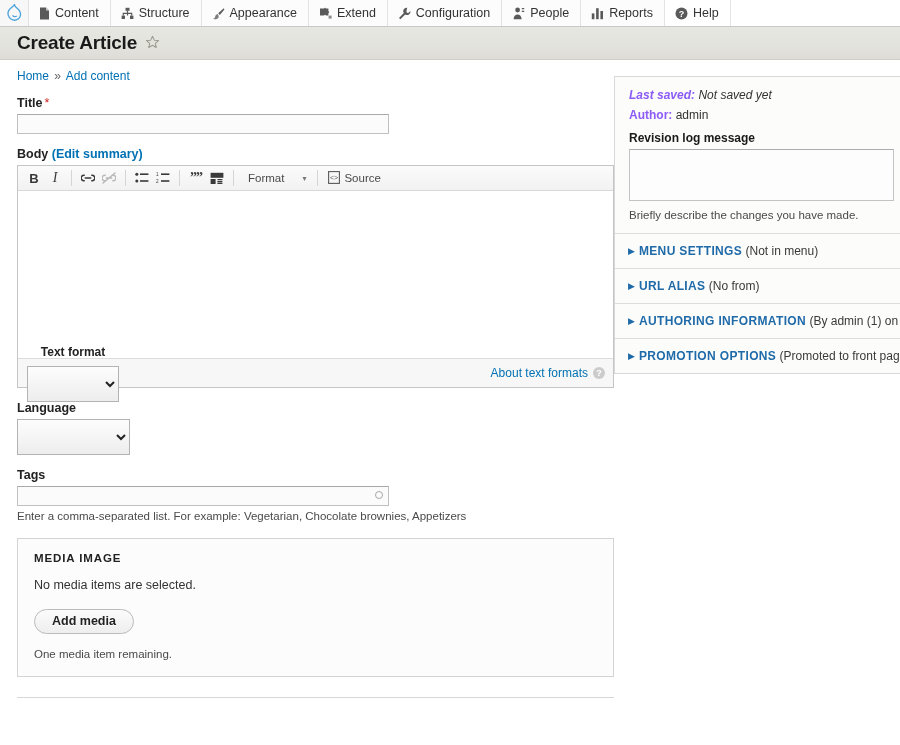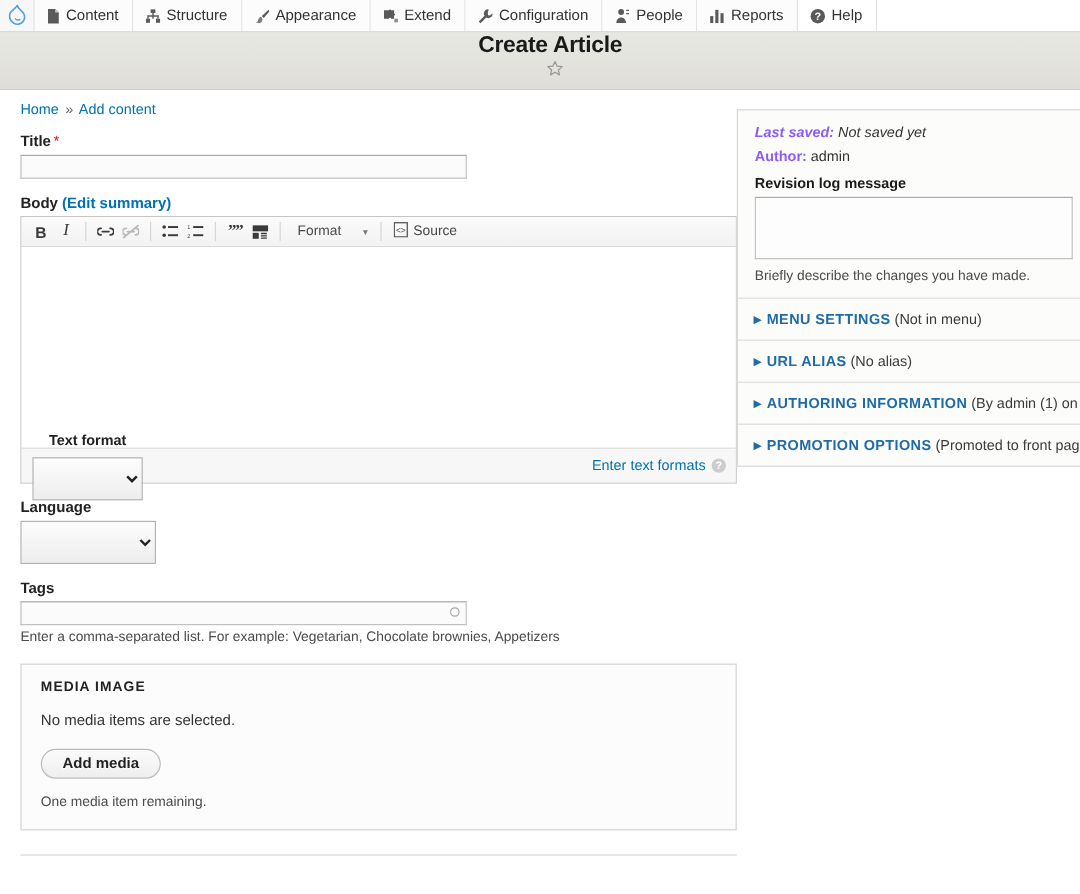--- a/index.html
+++ b/index.html
@@ -43,25 +43,24 @@
     cursor: pointer;
     white-space: nowrap;
   }
   .tb-item .ic { display: flex; align-items: center; }
   .tb-filler { flex: 1; background: #ffffff; }
 
   
   .page-head {
     background: linear-gradient(to bottom, #e7e7e2 0%, #e3e3de 60%, #dedcd6 100%);
     border-bottom: 1px solid #cfcdc6;
-    height: 48px;
+    height: 33px;
     display: flex;
     align-items: center;
     padding: 0 0 0 17px;
-    flex-direction: column;
   }
   .page-title {
     font-size: 19px;
     font-weight: bold;
     color: #1a1a1a;
     letter-spacing: -0.2px;
   }
   .star-icon {
     margin-left: 8px;
     position: relative;
@@ -497,21 +496,21 @@
         <div class="ck-body"></div>
 
         <div class="ck-footer">
           <div class="tf-left">
             <span class="tf-label">Text format</span>
             <select class="sel">
               <option>Basic HTML</option>
             </select>
           </div>
           <div class="tf-right">
-            <a href="#">Enter text formats</a>
+            <a href="#">About text formats</a>
             <span class="help-circle">?</span>
           </div>
         </div>
       </div>
     </div>
 
     
     <div class="field">
       <label class="flabel">Language</label>
       <select class="sel" style="width:113px;">
@@ -561,21 +560,21 @@
         <div class="revlog-help">Briefly describe the changes you have made.</div>
       </div>
 
       <div class="acc-item">
         <span class="acc-arrow">▶</span><span class="acc-title">MENU SETTINGS</span>
         <span class="acc-sub">(Not in menu)</span>
       </div>
 
       <div class="acc-item">
         <span class="acc-arrow">▶</span><span class="acc-title">URL ALIAS</span>
-        <span class="acc-sub">(No alias)</span>
+        <span class="acc-sub">(No from)</span>
       </div>
 
       <div class="acc-item">
         <span class="acc-arrow">▶</span><span class="acc-title">AUTHORING INFORMATION</span>
         <span class="acc-sub">(By admin (1) on 2021-0</span>
       </div>
 
       <div class="acc-item">
         <span class="acc-arrow">▶</span><span class="acc-title">PROMOTION OPTIONS</span>
         <span class="acc-sub">(Promoted to front page)</span>

